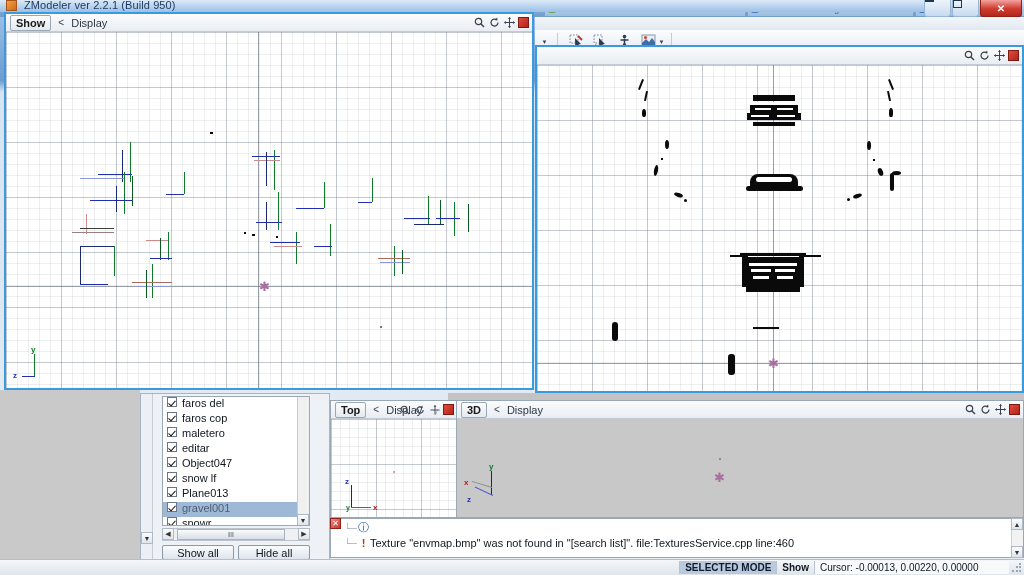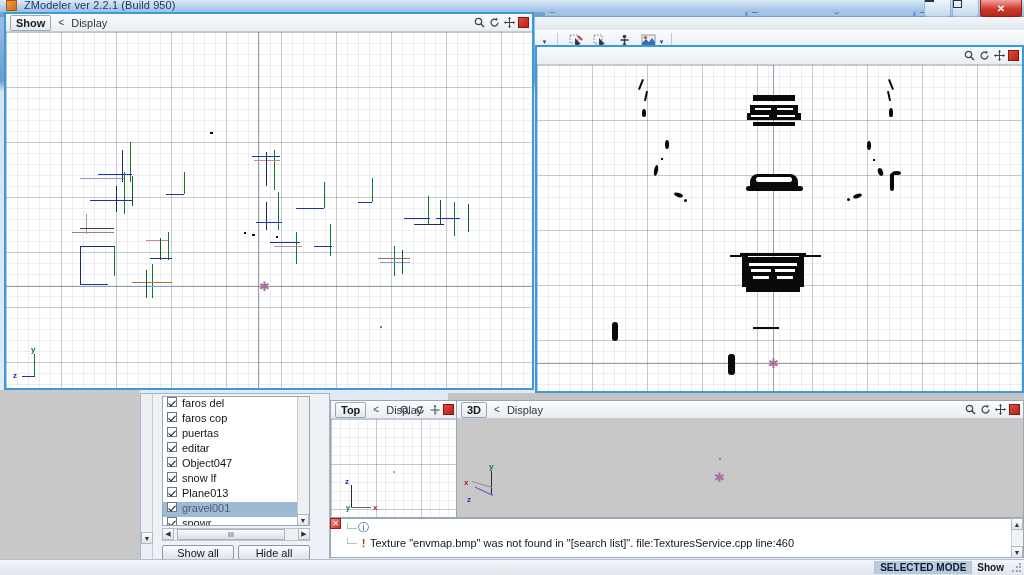--- a/index.html
+++ b/index.html
@@ -659,21 +659,21 @@
             <div class="list-row">
               <span class="cbx"></span>
               <span class="lbl">faros del</span>
             </div>
             <div class="list-row">
               <span class="cbx"></span>
               <span class="lbl">faros cop</span>
             </div>
             <div class="list-row">
               <span class="cbx"></span>
-              <span class="lbl">puertas</span>
+              <span class="lbl">maletero</span>
             </div>
             <div class="list-row">
               <span class="cbx"></span>
               <span class="lbl">editar</span>
             </div>
             <div class="list-row">
               <span class="cbx"></span>
               <span class="lbl">Object047</span>
             </div>
             <div class="list-row">
@@ -723,17 +723,18 @@
         </div>
       <div class="log-vs">
         <div class="sb-btn" style="position:absolute;left:-1px;top:-1px;">▲</div>
         <div class="sb-btn" style="position:absolute;left:-1px;bottom:-1px;">▼</div>
       </div>
     </div>
 
     <div class="statusbar">
       <div class="sb-cell mode">SELECTED MODE</div>
       <div class="sb-cell auto">Show</div>
+      <div class="sb-cell cursor">Cursor: -0.00013, 0.00220, 0.00000</div>
       <div class="sb-grip"></div>
     </div>
 
   </div>
 </div>
 
 </body></html>

